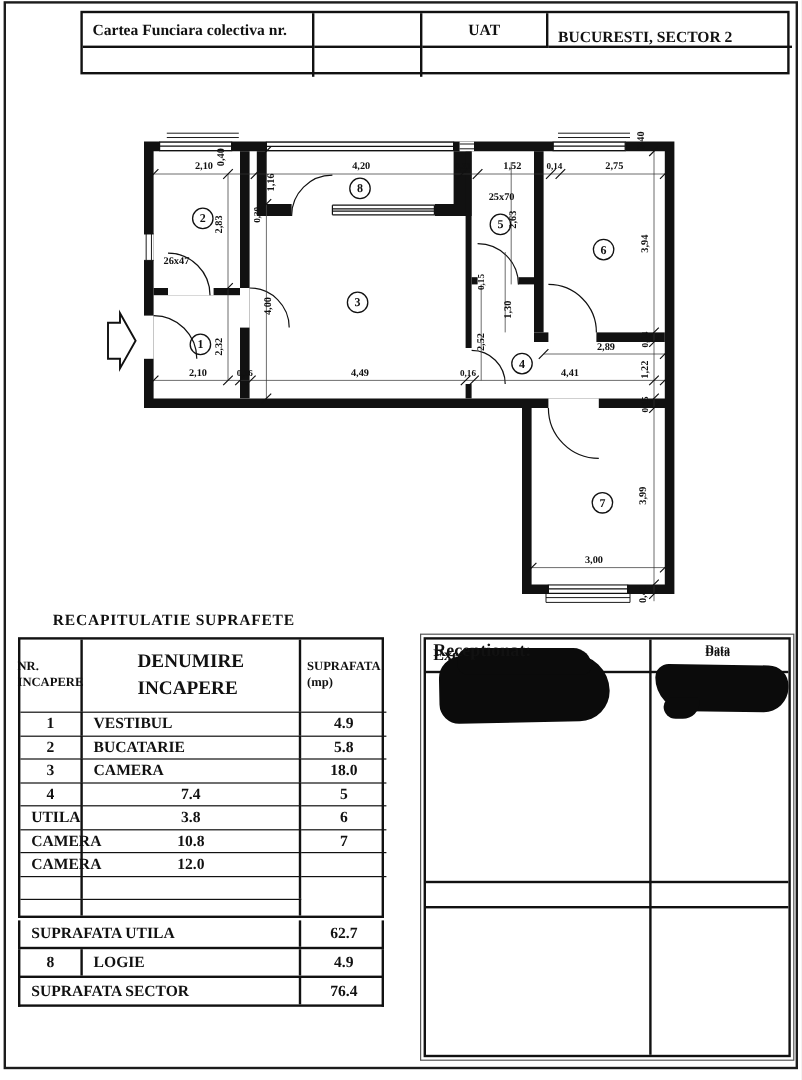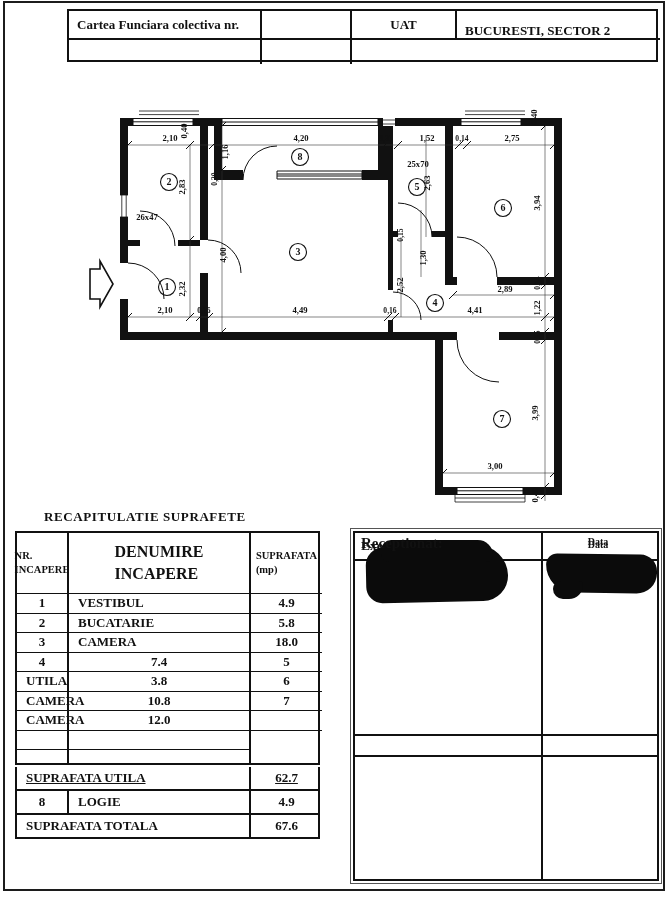--- a/index.html
+++ b/index.html
@@ -262,32 +262,32 @@
       <div class="c">12.0</div>
 
       <div class="c"></div>
       <div class="l"></div>
       <div class="c"></div>
       <div class="c" style="min-height:14px;"></div>
       <div class="l" style="min-height:14px;"></div>
       <div class="c" style="min-height:14px;"></div>
     </div>
 
-    <div class="blk u" style="margin-top:2px;text-decoration:underline;">
+    <div class="blk u" style="margin-top:2px;">
       <div class="l">SUPRAFATA UTILA</div>
       <div class="c">62.7</div>
     </div>
     <div class="blk g">
       <div class="c">8</div>
       <div class="l">LOGIE</div>
       <div class="c">4.9</div>
     </div>
     <div class="blk u">
-      <div class="l">SUPRAFATA TOTALA</div>
-      <div class="c">67.6</div>
+      <div class="l">SUPRAFATA SECTOR</div>
+      <div class="c">76.4</div>
     </div>
   </div>
 
   <div class="sign-outer">
     <div class="sign-inner">
       <div class="sign-divider"></div>
       <div class="exec-row"></div>
       <div class="exec-label">Executant:</div>
       <div class="data-label">Data</div>
       <div class="blob blob1"></div>

